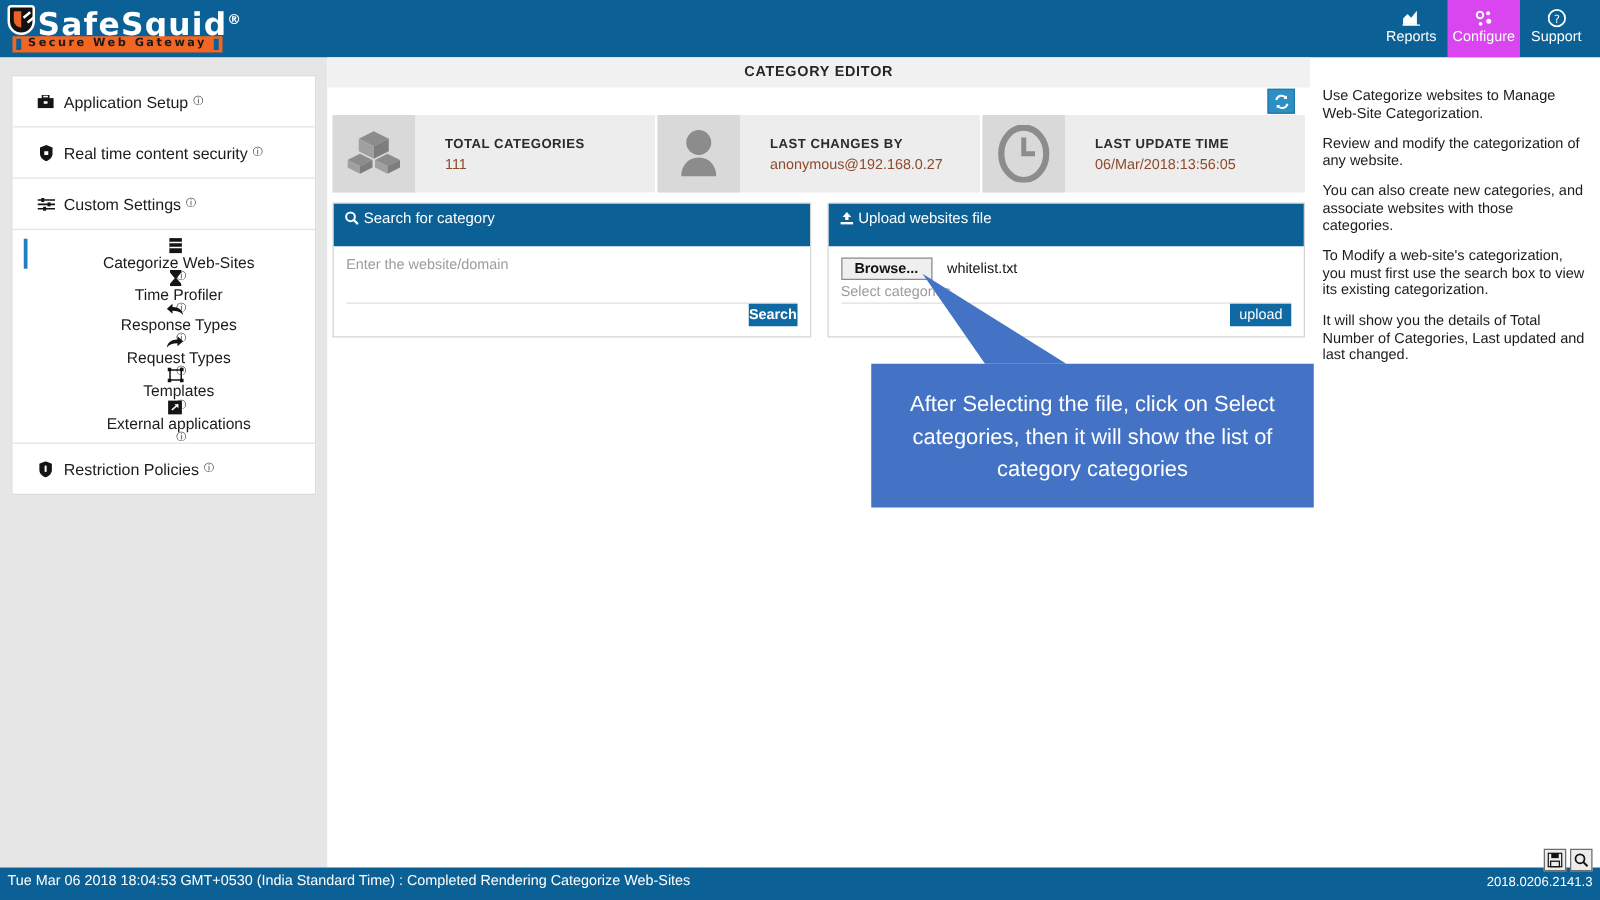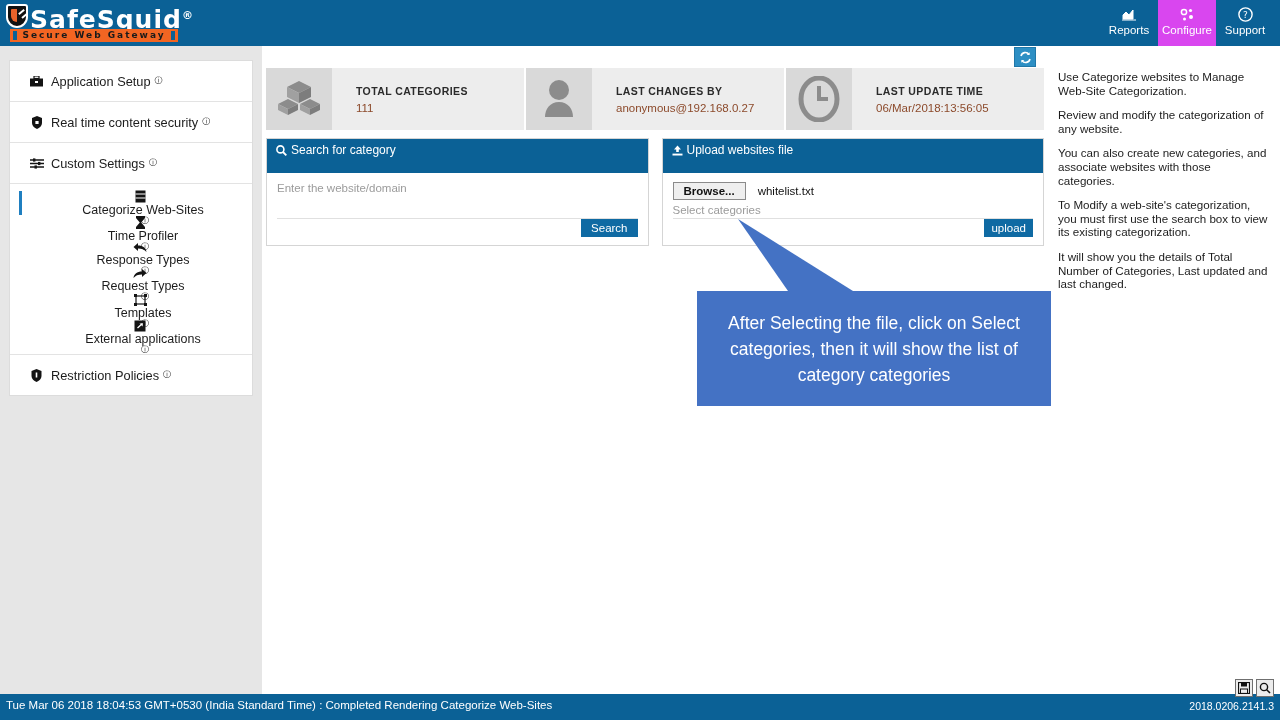--- a/index.html
+++ b/index.html
@@ -140,21 +140,21 @@
   .panel-head svg { vertical-align: -2px; margin-right: 4px; }
   .panel-body { height: 72px; position: relative; padding: 9px 10px 0; }
   .placeholder { color: #9b9b9b; font-size: 11.5px; }
   .fieldline {
     position: absolute; left: 10px; right: 10px; top: 45px;
     border-bottom: 1px solid #e0e0e0;
   }
   .btn-blue {
     position: absolute; right: 10px; bottom: 8px;
     background: #0f6aa3; color: #fff; border: none;
-    font-size: 11.5px; font-weight: normal; padding: 3px 10px; cursor: pointer;
+    font-size: 11.5px; font-weight: bold; padding: 3px 0; cursor: pointer;
     font-family: "Liberation Sans", sans-serif;
   }
   .btn-upload { font-weight: normal; padding: 3px 7px; }
   .browse-row { display: flex; align-items: center; margin-bottom: 4px; }
   .btn-browse {
     background: #efefef; border: 1px solid #8b8b8b; color: #111;
     font-size: 11.5px; font-weight: bold; padding: 2px 10px; cursor: pointer;
     font-family: "Liberation Sans", sans-serif;
   }
   .filename { margin-left: 12px; font-size: 11.5px; color: #111; }
@@ -367,20 +367,21 @@
           </span>
           <span class="m-label">Restriction Policies</span>
           <span class="m-info">ⓘ</span>
         </div>
       </div>
 
     </div>
   </div>
 
   <div class="main">
+    <div class="page-title">CATEGORY EDITOR</div>
 
     <div class="refresh-row">
       <div class="refresh-btn">
         <svg width="13" height="13" viewBox="0 0 13 13">
             <path d="M2 5a4.5 4.5 0 0 1 8-1.6M11 8a4.5 4.5 0 0 1-8 1.6" fill="none" stroke="#fff" stroke-width="1.6"></path>
             <path d="M10.6 1.2 10.6 4.1 7.7 4.1z" fill="#fff"></path>
             <path d="M2.4 11.8 2.4 8.9 5.3 8.9z" fill="#fff"></path>
           </svg>
       </div>
     </div>

